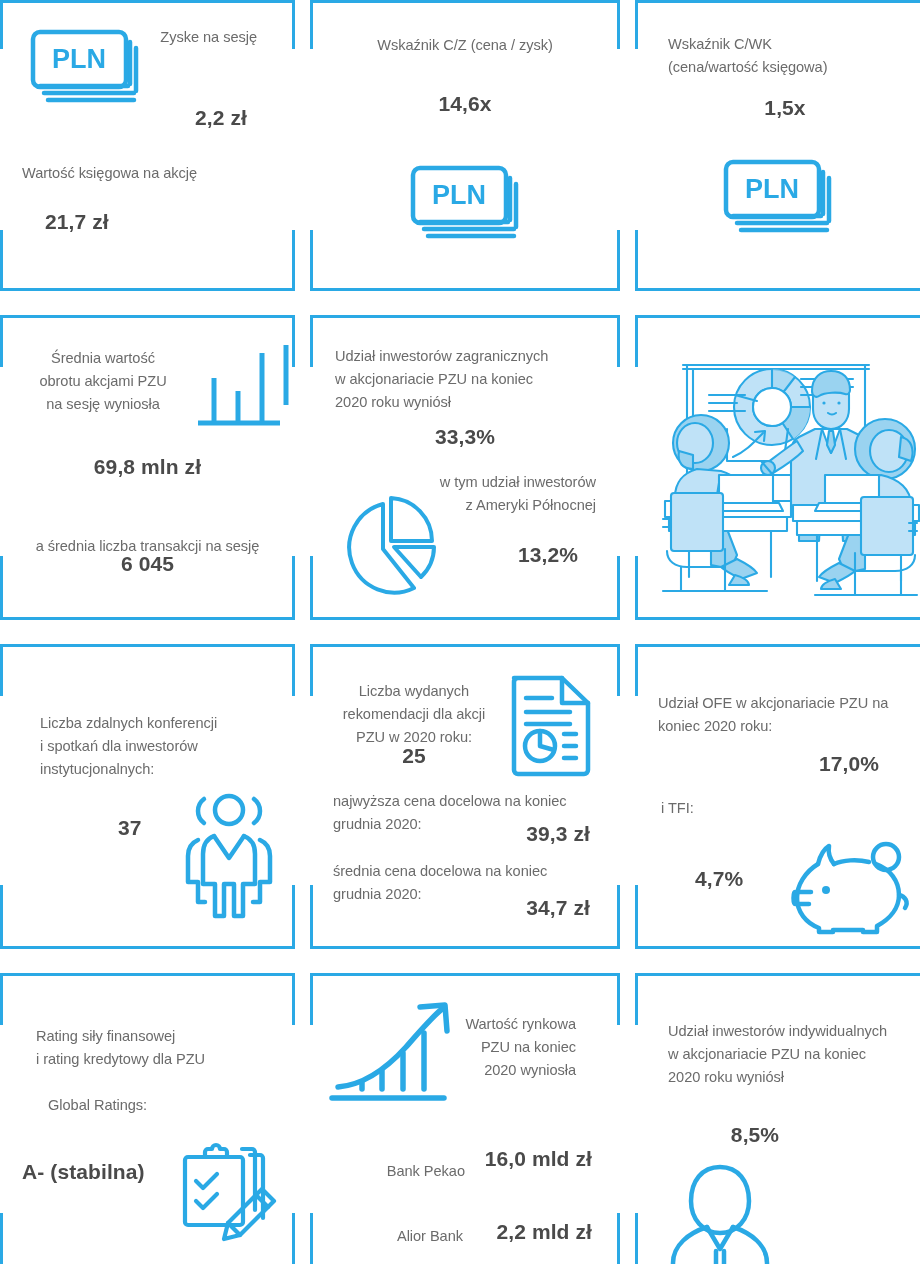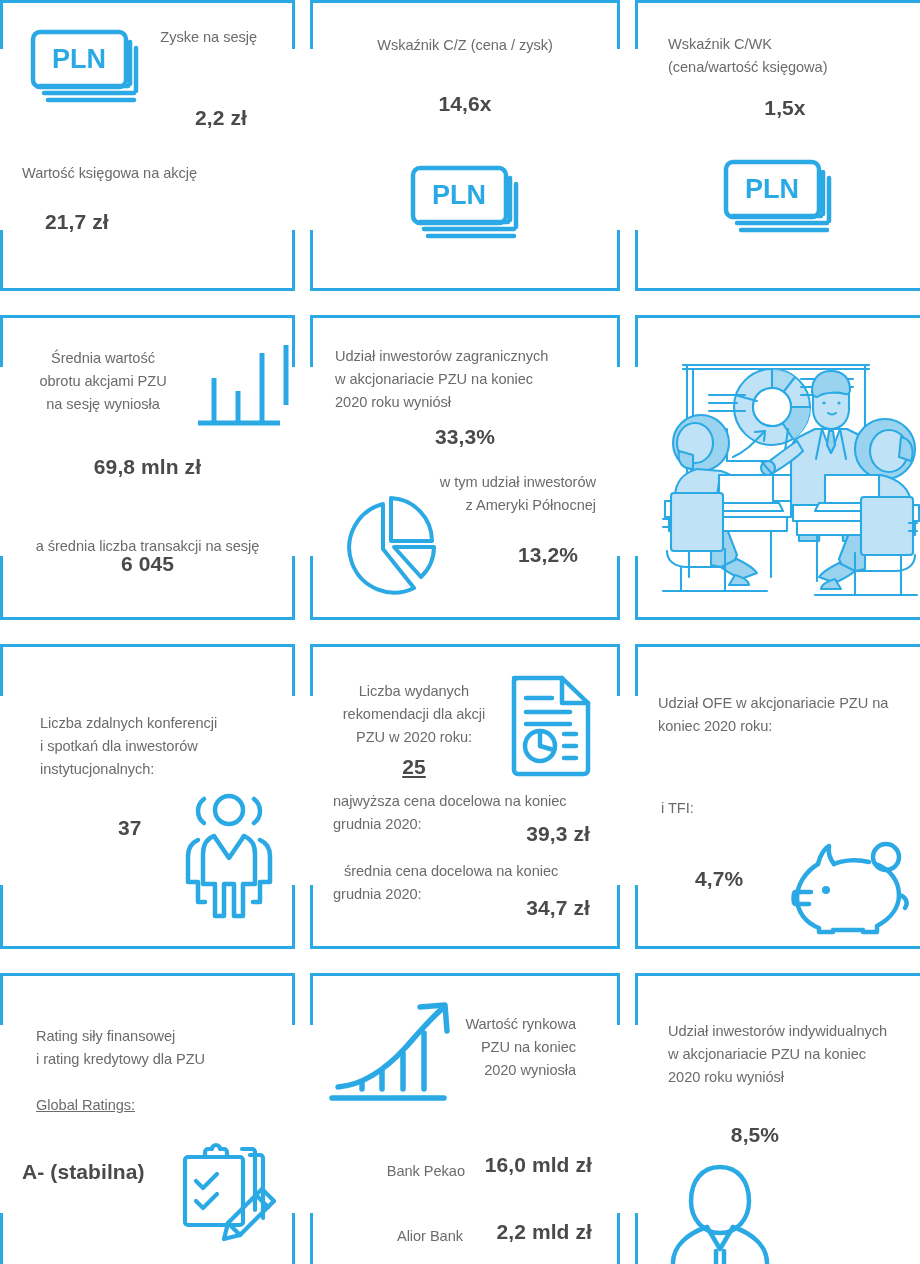--- a/index.html
+++ b/index.html
@@ -357,56 +357,57 @@
     <div class="fr top"></div>
       <div class="fr bottom"></div>
     <div class="fr l1"></div>
       <div class="fr l2"></div>
     <div class="fr r1"></div>
       <div class="fr r2"></div>
     <div class="inner">
       <div class="abs lbl ta-c" style="left:14px; top:36px; width:180px;">Liczba wydanych</div>
       <div class="abs lbl ta-c" style="left:14px; top:59px; width:180px;">rekomendacji dla akcji</div>
       <div class="abs lbl ta-c" style="left:14px; top:82px; width:180px;">PZU w 2020 roku:</div>
-      <div class="abs val ta-c" style="left:14px; top:111px; width:180px;text-decoration:underline;">25</div>
+      <div class="abs val ta-c" style="left:14px; top:100px; width:180px;">25</div>
 
       <span class="abs" style="left:198px; top:28px;">
         <svg width="86" height="104" viewBox="0 0 86 104">
           <g fill="none" stroke="#2aa9e5" stroke-width="4.5" stroke-linecap="round" stroke-linejoin="round">
             <path d="M6 6 h48 l26 25 v67 a4 4 0 0 1 -4 4 H10 a4 4 0 0 1 -4 -4 V10 a4 4 0 0 1 4 -4 Z"></path>
             <path d="M54 6 v25 h26"></path>
             <line x1="18" y1="26" x2="44" y2="26"></line>
             <line x1="18" y1="40" x2="62" y2="40"></line>
             <line x1="18" y1="52" x2="62" y2="52"></line>
             <circle cx="32" cy="74" r="15"></circle>
             <path d="M32 74 L32 59 M32 74 L46 78"></path>
             <line x1="56" y1="62" x2="68" y2="62"></line>
             <line x1="56" y1="74" x2="68" y2="74"></line>
             <line x1="56" y1="86" x2="68" y2="86"></line>
           </g>
         </svg>
       </span>
       <div class="abs lbl ta-l" style="left:23px; top:146px; width:280px;">najwyższa cena docelowa na koniec</div>
       <div class="abs lbl ta-l" style="left:23px; top:169px; width:280px;">grudnia 2020:</div>
       <div class="abs val ta-r" style="right:30px; top:178px; width:180px;">39,3 zł</div>
-      <div class="abs lbl ta-l" style="left:23px; top:216px; width:280px;margin-left:11px;">średnia cena docelowa na koniec</div>
+      <div class="abs lbl ta-l" style="left:23px; top:216px; width:280px;">średnia cena docelowa na koniec</div>
       <div class="abs lbl ta-l" style="left:23px; top:239px; width:280px;">grudnia 2020:</div>
       <div class="abs val ta-r" style="right:30px; top:252px; width:180px;">34,7 zł</div>
     </div>
   </div>
 
   <div class="card">
     <div class="fr top"></div>
       <div class="fr bottom"></div>
     <div class="fr l1"></div>
       <div class="fr l2"></div>
 
     <div class="inner">
       <div class="abs lbl ta-l" style="left:23px; top:48px; width:270px;">Udział OFE w akcjonariacie PZU na</div>
       <div class="abs lbl ta-l" style="left:23px; top:71px; width:270px;">koniec 2020 roku:</div>
+      <div class="abs val ta-r" style="right:56px; top:108px; width:200px;">17,0%</div>
       <div class="abs lbl ta-l" style="left:26px; top:153px; width:120px;">i TFI:</div>
       <div class="abs val ta-l" style="left:60px; top:223px; width:120px;">4,7%</div>
 
       <span class="abs" style="left:158px; top:196px;">
         <svg width="118" height="96" viewBox="0 0 118 96">
           <g fill="none" stroke="#2aa9e5" stroke-width="4.5" stroke-linecap="round" stroke-linejoin="round">
             <path d="M25 24 C12 32 4 45 4 58 C4 72 13 83 26 88 L26 92 L40 92 L40 90 L70 90 L70 92 L84 92 L84 86 C97 79 106 68 106 55 C106 41 97 29 83 24"></path>
             <path d="M25 24 C27 16 31 9 36 6 C35 12 37 19 41 24"></path>
             <circle cx="93" cy="17" r="13"></circle>
             <path d="M41 24 C50 20 64 19 76 22"></path>
@@ -421,21 +422,21 @@
 
   <div class="card">
     <div class="fr top"></div>
     <div class="fr l1"></div>
       <div class="fr l2"></div>
     <div class="fr r1"></div>
       <div class="fr r2"></div>
     <div class="inner">
       <div class="abs lbl ta-l" style="left:36px; top:52px; width:260px;">Rating siły finansowej</div>
       <div class="abs lbl ta-l" style="left:36px; top:75px; width:260px;">i rating kredytowy dla PZU</div>
-      <div class="abs lbl ta-l" style="left:36px; top:121px; width:260px;text-decoration:underline;">Global Ratings:</div>
+      <div class="abs lbl ta-l" style="left:48px; top:121px; width:260px;">Global Ratings:</div>
       <div class="abs val ta-l" style="left:22px; top:187px; width:190px;">A- (stabilna)</div>
 
       <span class="abs" style="left:174px; top:166px;">
         <svg width="108" height="104" viewBox="0 0 108 104">
           <g fill="none" stroke="#2aa9e5" stroke-width="4.2" stroke-linecap="round" stroke-linejoin="round">
 
             <path d="M76 16 h10 a3 3 0 0 1 3 3 v60"></path>
             <path d="M68 10 h10 a3 3 0 0 1 3 3 v58"></path>
 
             <path d="M14 18 h52 a3 3 0 0 1 3 3 v62 a3 3 0 0 1 -3 3 H14 a3 3 0 0 1 -3 -3 V21 a3 3 0 0 1 3 -3 Z"></path>
@@ -472,21 +473,21 @@
             <line x1="75" y1="62" x2="75" y2="98" stroke-width="5.5"></line>
             <line x1="96" y1="42" x2="96" y2="98" stroke-width="5.5"></line>
             <line x1="4" y1="107" x2="116" y2="107" stroke-width="5.5"></line>
           </g>
         </svg>
       </span>
       <div class="abs lbl ta-r" style="right:44px; top:40px; width:180px;">Wartość rynkowa</div>
       <div class="abs lbl ta-r" style="right:44px; top:63px; width:180px;">PZU na koniec</div>
       <div class="abs lbl ta-r" style="right:44px; top:86px; width:180px;">2020 wyniosła</div>
       <div class="abs lbl ta-r" style="right:155px; top:187px; width:120px;">Bank Pekao</div>
-      <div class="abs val ta-r" style="right:28px; top:180px; width:120px;">16,0 mld zł</div>
+      <div class="abs val ta-r" style="right:28px; top:174px; width:120px;">16,0 mld zł</div>
       <div class="abs lbl ta-r" style="right:157px; top:252px; width:120px;">Alior Bank</div>
       <div class="abs val ta-r" style="right:28px; top:247px; width:120px;">2,2 mld zł</div>
     </div>
   </div>
 
   <div class="card">
     <div class="fr top"></div>
     <div class="fr l1"></div>
       <div class="fr l2"></div>
 

